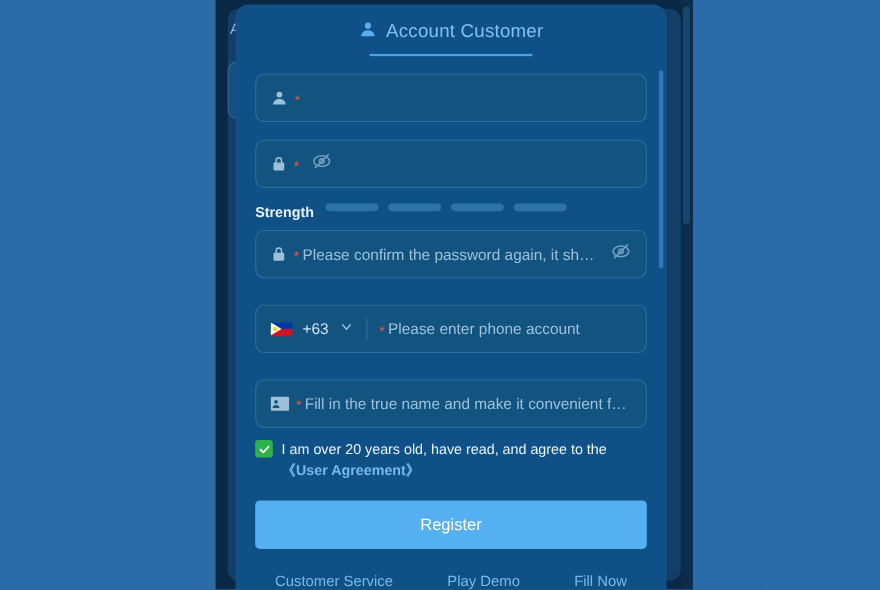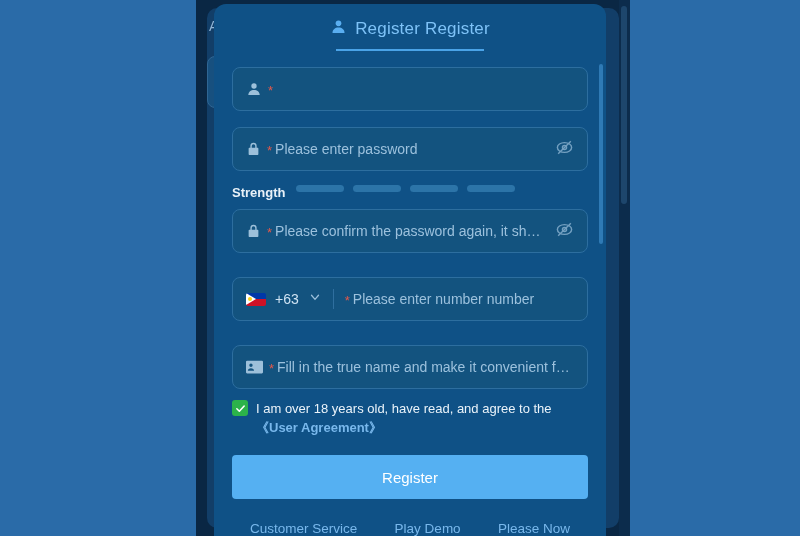--- a/index.html
+++ b/index.html
@@ -342,21 +342,21 @@
 
     
     <div id="title-wrap">
       <div id="title-row">
         <span>
           <svg width="17" height="17" viewBox="0 0 24 24" fill="#5aaef0">
             <circle cx="12" cy="7.5" r="4"></circle>
             <path d="M3.5 21c0-4.7 3.8-7.5 8.5-7.5s8.5 2.8 8.5 7.5z"></path>
           </svg>
         </span>
-        <span>Register Register</span>
+        <span>Account Customer</span>
       </div>
       <div id="title-underline"></div>
     </div>
 
     
     <div class="field">
       <span class="lead-icon">
         <svg width="16" height="16" viewBox="0 0 24 24" fill="#b6d4ea">
           <circle cx="12" cy="7.5" r="4"></circle>
           <path d="M3.5 21c0-4.7 3.8-7.5 8.5-7.5s8.5 2.8 8.5 7.5z"></path>
@@ -366,21 +366,20 @@
     </div>
 
     
     <div class="field">
       <span class="lead-icon">
         <svg width="15" height="16" viewBox="0 0 24 24" fill="#b6d4ea">
           <path d="M7 10V7a5 5 0 0110 0v3h1.2c.9 0 1.6.7 1.6 1.6v8.3c0 .9-.7 1.6-1.6 1.6H5.8c-.9 0-1.6-.7-1.6-1.6v-8.3c0-.9.7-1.6 1.6-1.6zm2.2 0h5.6V7a2.8 2.8 0 10-5.6 0z"></path>
         </svg>
       </span>
       <span class="req">*</span>
-      <span class="ph">Please enter password</span>
       <span class="eye">
         <svg width="19" height="19" viewBox="0 0 24 24" fill="none" stroke="#9cc1dd" stroke-width="1.8">
           <ellipse cx="12" cy="12" rx="9" ry="6.2"></ellipse>
           <circle cx="12" cy="12" r="2.6"></circle>
           <line x1="4" y1="20" x2="20" y2="4"></line>
         </svg>
       </span>
     </div>
 
     
@@ -422,21 +421,21 @@
         <span id="country-code">+63</span>
         <span>
           <svg width="14" height="14" viewBox="0 0 24 24" fill="none" stroke="#9cc1dd" stroke-width="2.2" stroke-linecap="round">
             <polyline points="6 9 12 16 18 9"></polyline>
           </svg>
         </span>
       </div>
       <div id="phone-divider"></div>
       <div id="phone-ph-wrap">
         <span class="req">*</span>
-        <span class="ph">Please enter number number</span>
+        <span class="ph">Please enter phone account</span>
       </div>
     </div>
 
     
     <div class="field" style="margin-top:24px;">
       <span class="lead-icon">
         <svg width="17" height="14" viewBox="0 0 24 18" fill="#b6d4ea">
           <path d="M1.6 0h20.8A1.6 1.6 0 0124 1.6v14.8a1.6 1.6 0 01-1.6 1.6H1.6A1.6 1.6 0 010 16.4V1.6A1.6 1.6 0 011.6 0zm5.4 4.2a2.4 2.4 0 100 4.8 2.4 2.4 0 000-4.8zM2.6 14.4h8.8c0-2.4-1.9-3.8-4.4-3.8s-4.4 1.4-4.4 3.8zM14 5.2h7.2v1.8H14zm0 3.6h7.2v1.8H14zm0 3.6h5v1.8h-5z"></path>
         </svg>
       </span>
@@ -444,27 +443,27 @@
       <span class="ph">Fill in the true name and make it convenient for la...</span>
     </div>
 
     
     <div id="agree-row">
       <span id="agree-check">
         <svg width="11" height="11" viewBox="0 0 24 24" fill="none" stroke="#ffffff" stroke-width="3.4" stroke-linecap="round" stroke-linejoin="round">
           <polyline points="4 12.5 9.5 18 20 6.5"></polyline>
         </svg>
       </span>
-      <span id="agree-text"><span>I am over 18 years old, have read, and agree to the</span> <span class="agree-link">《User Agreement》</span></span>
+      <span id="agree-text"><span>I am over 20 years old, have read, and agree to the</span> <span class="agree-link">《User Agreement》</span></span>
     </div>
 
     
     <button id="register-btn">Register</button>
 
     
     <div id="footer-links">
       <span class="foot-link">Customer Service</span>
       <span class="foot-link">Play Demo</span>
-      <span class="foot-link">Please Now</span>
+      <span class="foot-link">Fill Now</span>
     </div>
 
   </div>
 </div>
 
 </body></html>

